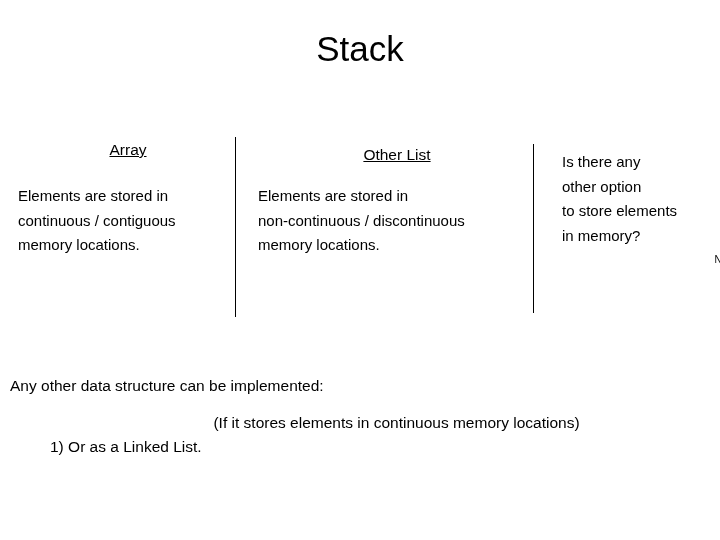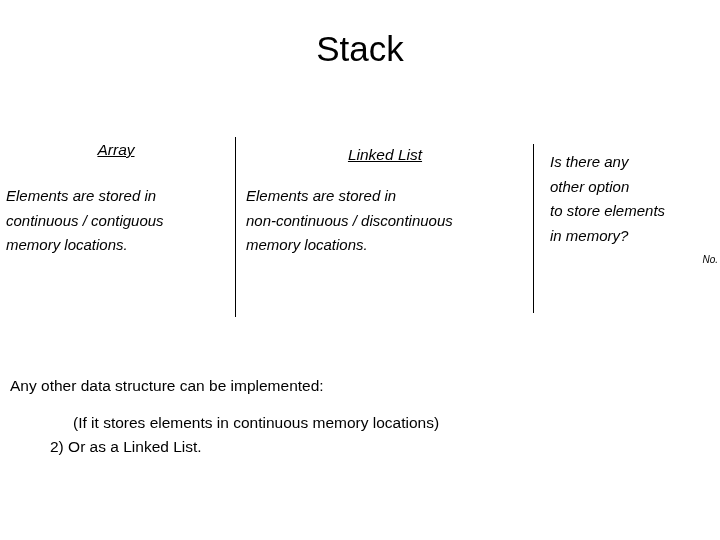--- a/index.html
+++ b/index.html
@@ -29,25 +29,24 @@
     text-align: center;
     font-size: 35px;
     line-height: 42px;
     font-weight: normal;
     white-space: nowrap;
   }
 
   
   .columns {
     position: absolute;
-    left: 0;
+    left: 12px;
     top: 126px;
     width: 572px;
     height: 200px;
-    font-style: italic;
   }
   .col {
     position: absolute;
     top: 0;
   }
   .col-array      { left: 4px;   width: 224px; }
   .col-linked     { left: 246px; width: 278px; }
   .col-other      { left: 546px; width: 172px; }
 
   .col-head {
@@ -97,40 +96,40 @@
     width: 720px;
   }
   .bottom-line {
     font-size: 15.5px;
     line-height: 24px;
     text-align: left;
     white-space: nowrap;
   }
   .lvl-0 { margin-left: 10px;  margin-bottom: 13px; }
   .lvl-1 { margin-left: 50px; }
-  .lvl-2 { margin-left: 73px; }
+  .lvl-2 { margin-left: 73px; text-align: center; }
 </style>
 </head>
 <body>
 
 <div class="slide">
 
   <div class="slide-title">Stack</div>
 
   <div class="columns">
 
     <div class="col col-array">
       <div class="col-head head-array"><span>Array</span></div>
       <div class="col-body body-array">Elements are stored in
 continuous / contiguous
 memory locations.</div>
     </div>
 
     <div class="col col-linked">
-      <div class="col-head head-linked"><span>Linked List</span></div>
+      <div class="col-head head-linked"><span>Other List</span></div>
       <div class="col-body body-linked">Elements are stored in
 non-continuous / discontinuous
 memory locations.</div>
     </div>
 
     <div class="col col-other">
       <div class="col-body body-other">Is there any
 other option
 to store elements
 in memory?</div>
@@ -138,16 +137,16 @@
     </div>
 
   </div>
 
   <div class="divider divider-1"></div>
   <div class="divider divider-2"></div>
 
   <div class="bottom">
     <div class="bottom-line lvl-0">Any other data structure can be implemented:</div>
     <div class="bottom-line lvl-2">(If it stores elements in continuous memory locations)</div>
-    <div class="bottom-line lvl-1">2) Or as a Linked List.</div>
+    <div class="bottom-line lvl-1">1) Or as a Linked List.</div>
   </div>
 
 </div>
 
 </body></html>

